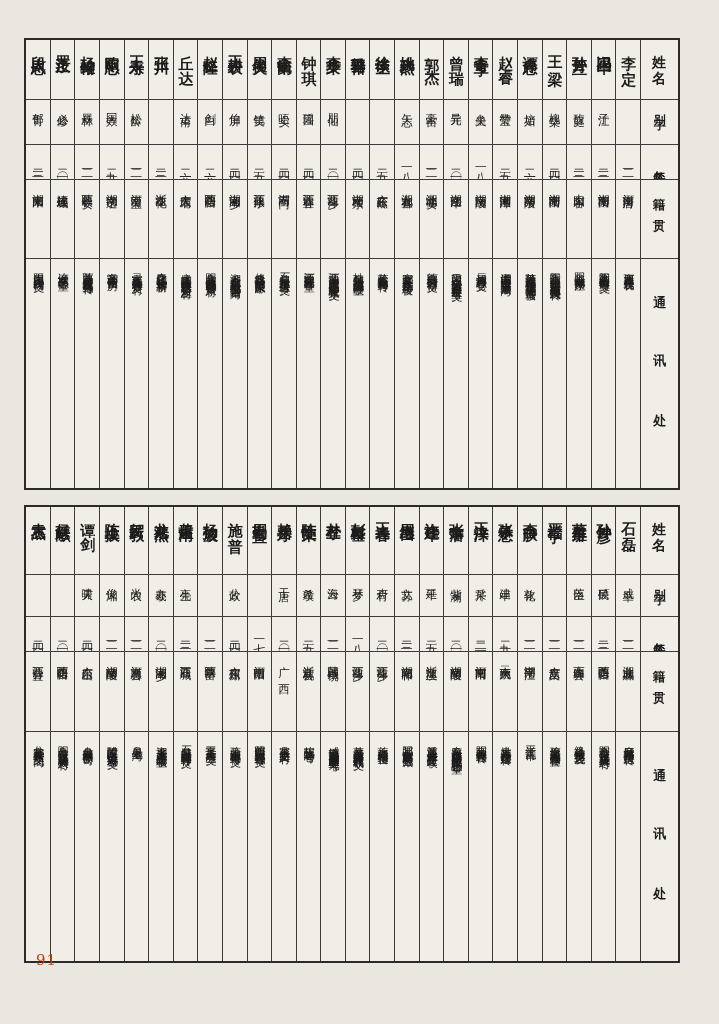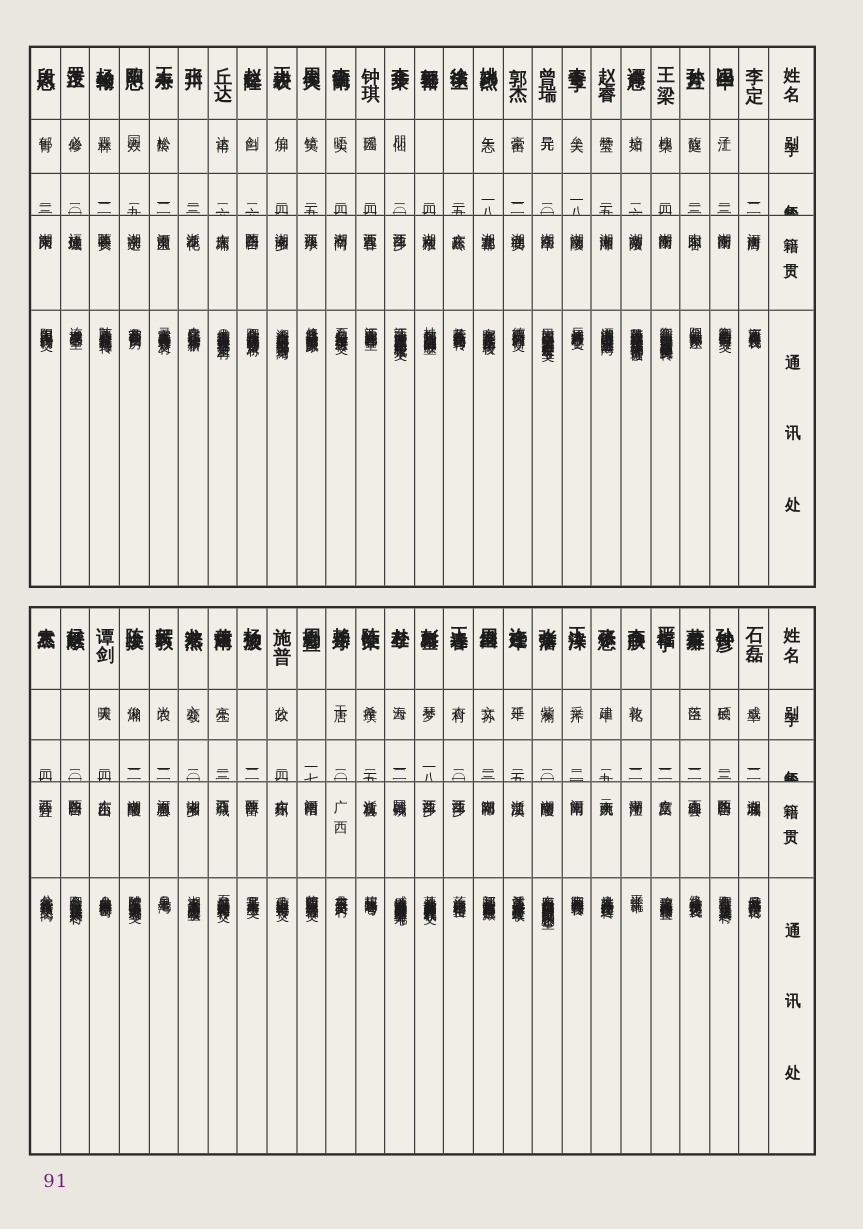--- a/index.html
+++ b/index.html
@@ -66,23 +66,23 @@
     font-size:11px;line-height:11.6px;letter-spacing:1px;
   }
   
   .head .c-name .v{font-weight:600;font-size:14px;letter-spacing:1.15em;}
   .head .c-zi .v{font-size:12px;letter-spacing:0.3em;font-weight:600;}
   .head .c-age .v{font-size:12px;letter-spacing:0.2em;font-weight:600;}
   .head .c-native .v{font-size:12.5px;letter-spacing:1.7em;font-weight:600;padding-top:3px;}
   .head .c-addr{align-items:center;}
   .head .c-addr .v{align-self:auto;font-size:13px;letter-spacing:4.6em;font-weight:600;}
   .page-number{
-    position:absolute;left:36px;top:975px;
+    position:absolute;left:36px;top:951px;
     font-family:"DejaVu Serif",serif;
-    font-size:15px;color:#701a75;letter-spacing:1px;
+    font-size:15px;color:#c2410c;letter-spacing:1px;
   }
 </style>
 </head>
 <body>
 
 <div class="page">
 
   <div class="tbl t1">
     <div class="col head">
       <div class="cell c-name">

